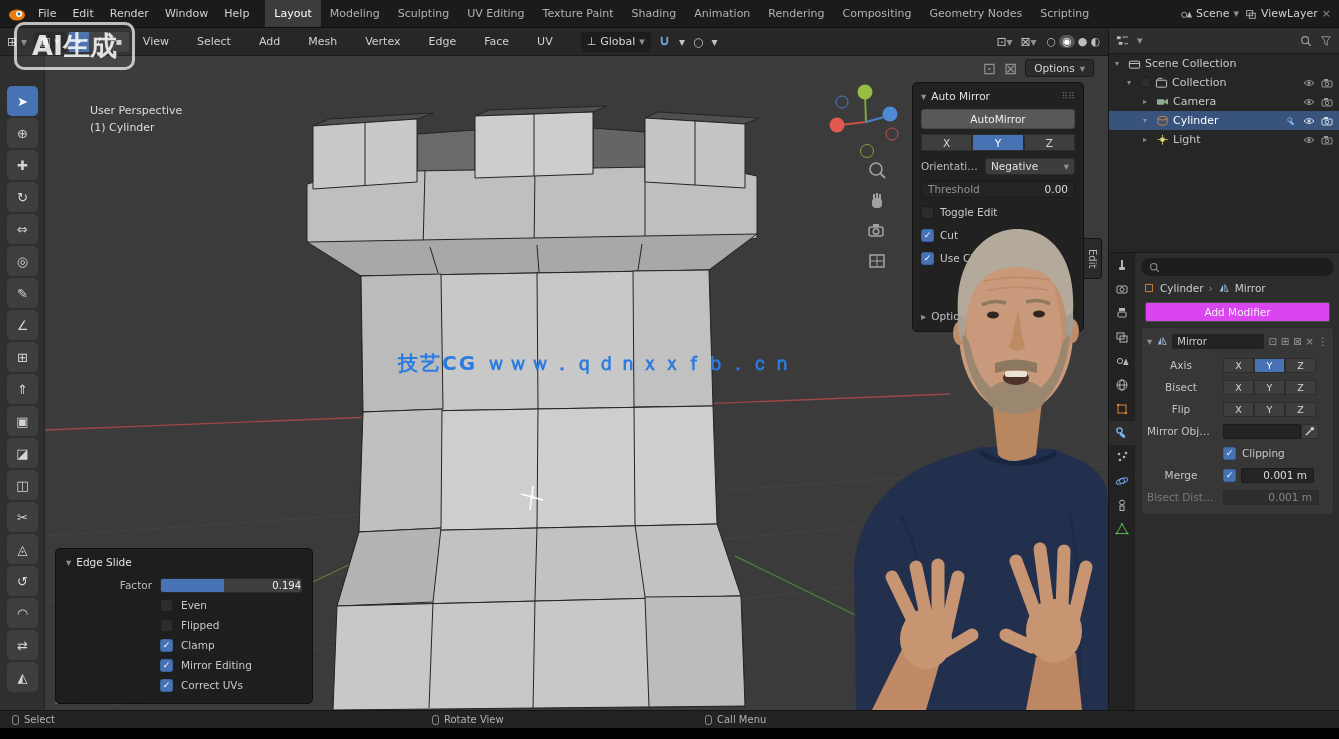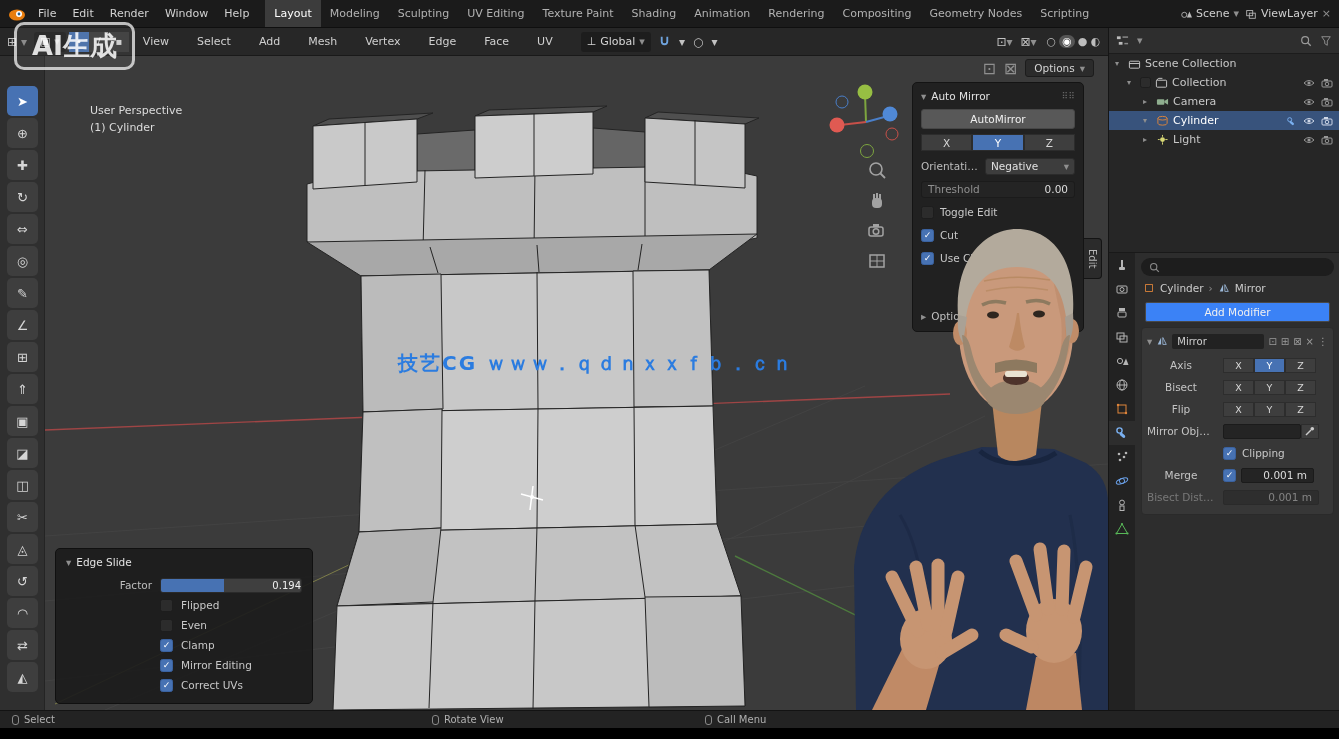--- a/index.html
+++ b/index.html
@@ -97,21 +97,21 @@
 
 .props{position:absolute;left:1108px;top:252px;width:231px;height:458px;background:#2d2d2d;
        border-left:1px solid #151515;border-top:1px solid #191919;z-index:10;font-size:10.5px}
 .props-tabs{position:absolute;left:0;top:0;width:26px;height:100%;background:#222}
 .ptab{width:26px;height:24px;display:flex;align-items:center;justify-content:center}
 .ptab.active{background:#2d2d2d}
 .props-main{position:absolute;left:26px;top:0;width:205px;height:100%}
 .props-search{margin:5px 6px 3px;height:18px;background:#1d1d1d;border-radius:9px;display:flex;
               align-items:center;gap:5px;padding:0 8px;color:#8a8a8a}
 .breadcrumb{display:flex;align-items:center;gap:5px;padding:3px 8px;color:#ccc}
-.add-mod{margin:5px 10px;height:20px;background:#3b82f6;border:1px solid #484848;border-radius:2px;
+.add-mod{margin:5px 10px;height:20px;background:#d946ef;border:1px solid #484848;border-radius:2px;
          display:flex;align-items:center;justify-content:center;color:#f0f0f0}
 .mod-panel{margin:4px 6px;background:#373737;border:1px solid #2a2a2a;border-radius:4px;padding:3px 5px 6px}
 .mod-header{display:flex;align-items:center;gap:4px;height:20px;margin-bottom:3px}
 .mod-name{flex:1;height:15px;background:#222;border-radius:2px;color:#cfcfcf;font-size:10px;
           display:flex;align-items:center;padding:0 5px}
 .mod-tgl{color:#9a9a9a;font-size:10px}
 .mod-row{display:flex;align-items:center;height:22px}
 .mod-label{width:76px;text-align:center;color:#c4c4c4;padding-right:8px;white-space:nowrap;
            overflow:hidden;text-overflow:ellipsis;flex:none}
 .axis-btns{display:flex}
@@ -453,25 +453,25 @@
     </div>
     <div class="ep-row">
       <span class="ep-label">Factor</span>
       <div class="slider">
         <div class="slider-fill" style="width:45%"></div>
         <div class="slider-text">0.194</div>
       </div>
     </div>
     <div class="ep-row" style="padding-left:94px">
       <span class="checkbox"></span>
-      <span class="cb-label">Flipped</span>
+      <span class="cb-label">Even</span>
     </div>
     <div class="ep-row" style="padding-left:94px">
       <span class="checkbox"></span>
-      <span class="cb-label">Even</span>
+      <span class="cb-label">Flipped</span>
     </div>
     <div class="ep-row" style="padding-left:94px">
       <span class="checkbox checked">✓</span>
       <span class="cb-label">Clamp</span>
     </div>
     <div class="ep-row" style="padding-left:94px">
       <span class="checkbox checked">✓</span>
       <span class="cb-label">Mirror Editing</span>
     </div>
     <div class="ep-row" style="padding-left:94px">

